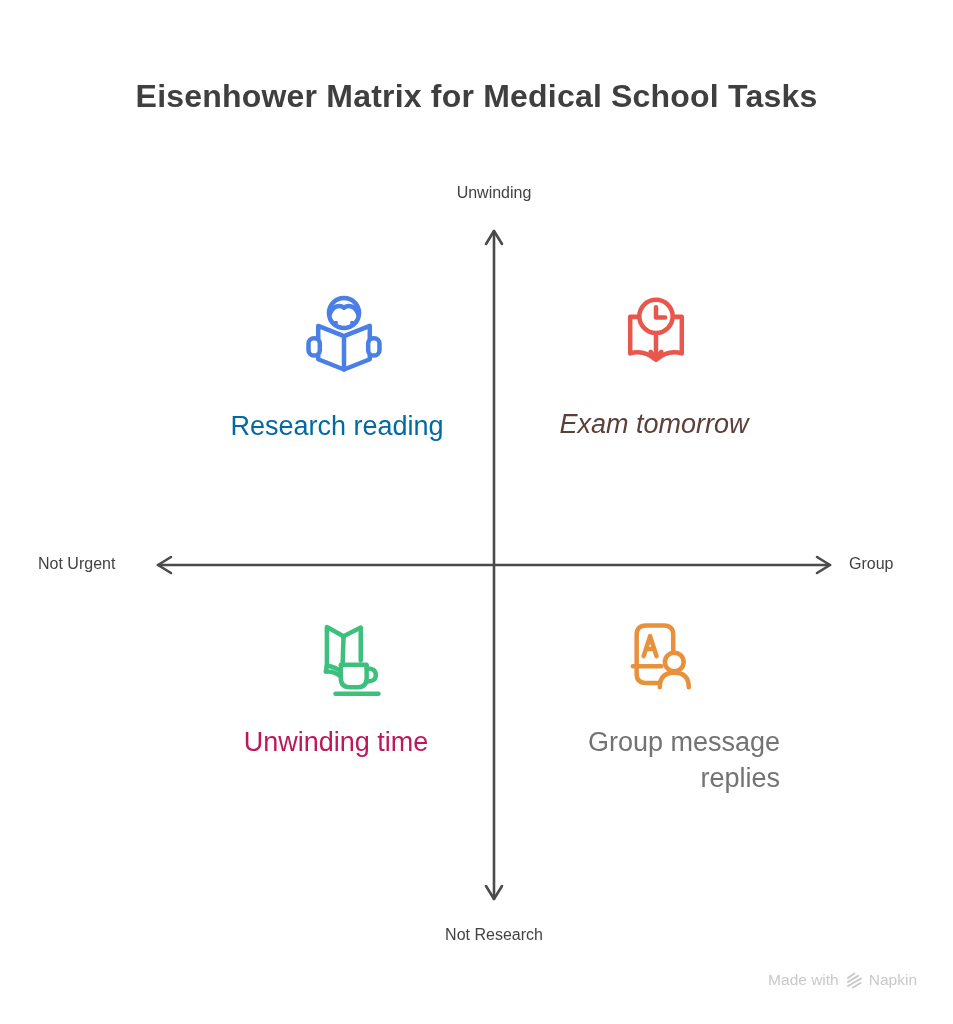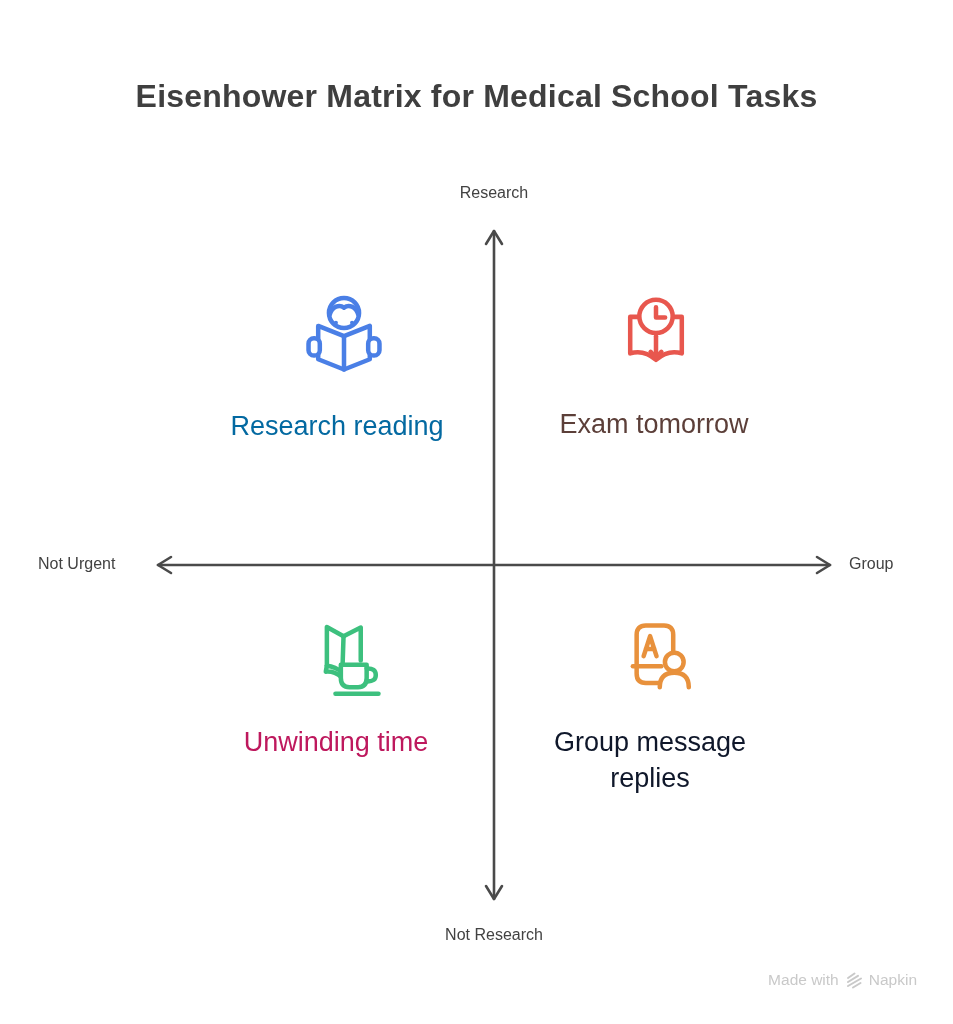--- a/index.html
+++ b/index.html
@@ -39,21 +39,21 @@
     <svg class="axes-svg" viewBox="0 0 953 1024" fill="none" stroke="currentColor" stroke-width="2.6" stroke-linecap="round" stroke-linejoin="round">
       <line x1="494" y1="231" x2="494" y2="899"></line>
       <path d="M486,244 L494,231 L502,244"></path>
       <path d="M486,886 L494,899 L502,886"></path>
       <line x1="158" y1="565" x2="830" y2="565"></line>
       <path d="M171,557 L158,565 L171,573"></path>
       <path d="M817,557 L830,565 L817,573"></path>
     </svg>
   </div>
 
-  <div class="axis-label center" style="left: 494px; top: 193px; color: rgb(66, 66, 66);">Research</div>
+  <div class="axis-label center" style="left: 494px; top: 193px; color: rgb(66, 66, 66);">Unwinding</div>
   <div class="axis-label center" style="left: 494px; top: 935px; color: rgb(66, 66, 66);">Not Research</div>
   <div class="axis-label vcenter" style="left: 38px; top: 564px; color: rgb(66, 66, 66);">Not Urgent</div>
   <div class="axis-label vcenter" style="left: 849px; top: 564px; color: rgb(66, 66, 66);">Group</div>
 
   <div class="q-icon" style="left: 301px; top: 291px; color: rgb(74, 127, 230);">
     <svg viewBox="0 0 80 80" fill="none" stroke="currentColor" stroke-width="4.2" stroke-linecap="round" stroke-linejoin="round">
       <circle cx="40" cy="20.5" r="14"></circle>
       <path d="M26.5,22.5 C29,13.5 36,12.5 40,15.5 C44,12.5 51,13.5 53.5,22.5"></path>
       <circle cx="32.5" cy="29.5" r="1.9" fill="currentColor" stroke="none"></circle>
       <circle cx="47.5" cy="29.5" r="1.9" fill="currentColor" stroke="none"></circle>
@@ -67,21 +67,21 @@
 
   <div class="q-icon" style="left: 613px; top: 290px; color: rgb(232, 87, 78);">
     <svg viewBox="0 0 80 80" fill="none" stroke="currentColor" stroke-width="4.2" stroke-linecap="round" stroke-linejoin="round">
       <path d="M29,25 H16 V59 C24,56.5 32,58 40,65 C48,58 56,56.5 64,59 V25 H51"></path>
       <path d="M40,43 V59.5"></path>
       <path d="M35,57.5 L40,63 L45,57.5"></path>
       <circle cx="40" cy="24.5" r="15.5" fill="#ffffff"></circle>
       <path d="M40,16 V25.5 H48.5"></path>
     </svg>
   </div>
-  <div class="q-label" style="left: 654px; top: 424px; color: rgb(92, 63, 57);">Exam tomorrow</div>
+  <div class="q-label" style="left: 654px; top: 424px; color: rgb(92, 63, 57); font-style: italic;">Exam tomorrow</div>
 
   <div class="q-icon" style="left: 300px; top: 612px; color: rgb(61, 192, 126);">
     <svg viewBox="0 0 80 80" fill="none" stroke="currentColor" stroke-width="4.2" stroke-linecap="round" stroke-linejoin="round">
       <path d="M40.5,22.5 L25,14 V50"></path>
       <path d="M40.5,22.5 L56.5,14.5 V45"></path>
       <path d="M40.5,22.5 L39.5,53"></path>
       <path d="M25,50 C31,50.5 35.5,53 39.5,56.5"></path>
       <path d="M25,50 L24,55.5 C30,55 35,57.5 38.5,60.5"></path>
       <path d="M38,49 H62 V61.5 Q62,70 54,70 H46 Q38,70 38,61.5 Z" fill="#ffffff"></path>
       <path d="M62,52.5 Q70.5,52 70.5,58.5 Q70.5,65 62,64.5"></path>
@@ -92,21 +92,21 @@
 
   <div class="q-icon" style="left: 613px; top: 612px; color: rgb(232, 145, 60);">
     <svg viewBox="0 0 80 80" fill="none" stroke="currentColor" stroke-width="4.2" stroke-linecap="round" stroke-linejoin="round">
       <path d="M56,38 V21 Q56,12.5 47.5,12.5 H30.5 Q22,12.5 22,21 V57.5 Q22,66 30.5,66 H44"></path>
       <path d="M18.5,50.5 H45"></path>
       <circle cx="57" cy="46.5" r="8.7" fill="#ffffff"></circle>
       <path d="M43.5,70 Q43.5,56.5 57,56.5 Q70.5,56.5 70.5,70" fill="#ffffff"></path>
       <path d="M28.5,41 L34.5,22.5 L40.5,41 M30.5,34.5 H38.5"></path>
     </svg>
   </div>
-  <div class="q-label wrap" style="left: 650px; top: 760px; color: #0f172a;">Group message replies</div>
+  <div class="q-label wrap" style="left: 650px; top: 760px; color: #737373; text-align: right;">Group message replies</div>
 
   <div class="watermark" style="color: rgb(201, 201, 201); text-align: center;">
     <span>Made with</span>
     <svg width="18" height="18" viewBox="0 0 18 18" fill="none" stroke="currentColor" stroke-width="2" stroke-linecap="round">
       <path d="M3,7 L9.5,2.5"></path>
       <path d="M3,11 L13,4.8"></path>
       <path d="M3,15 L16,7.5"></path>
       <path d="M8,16.5 L15.5,12"></path>
     </svg>
     <span>Napkin</span>

